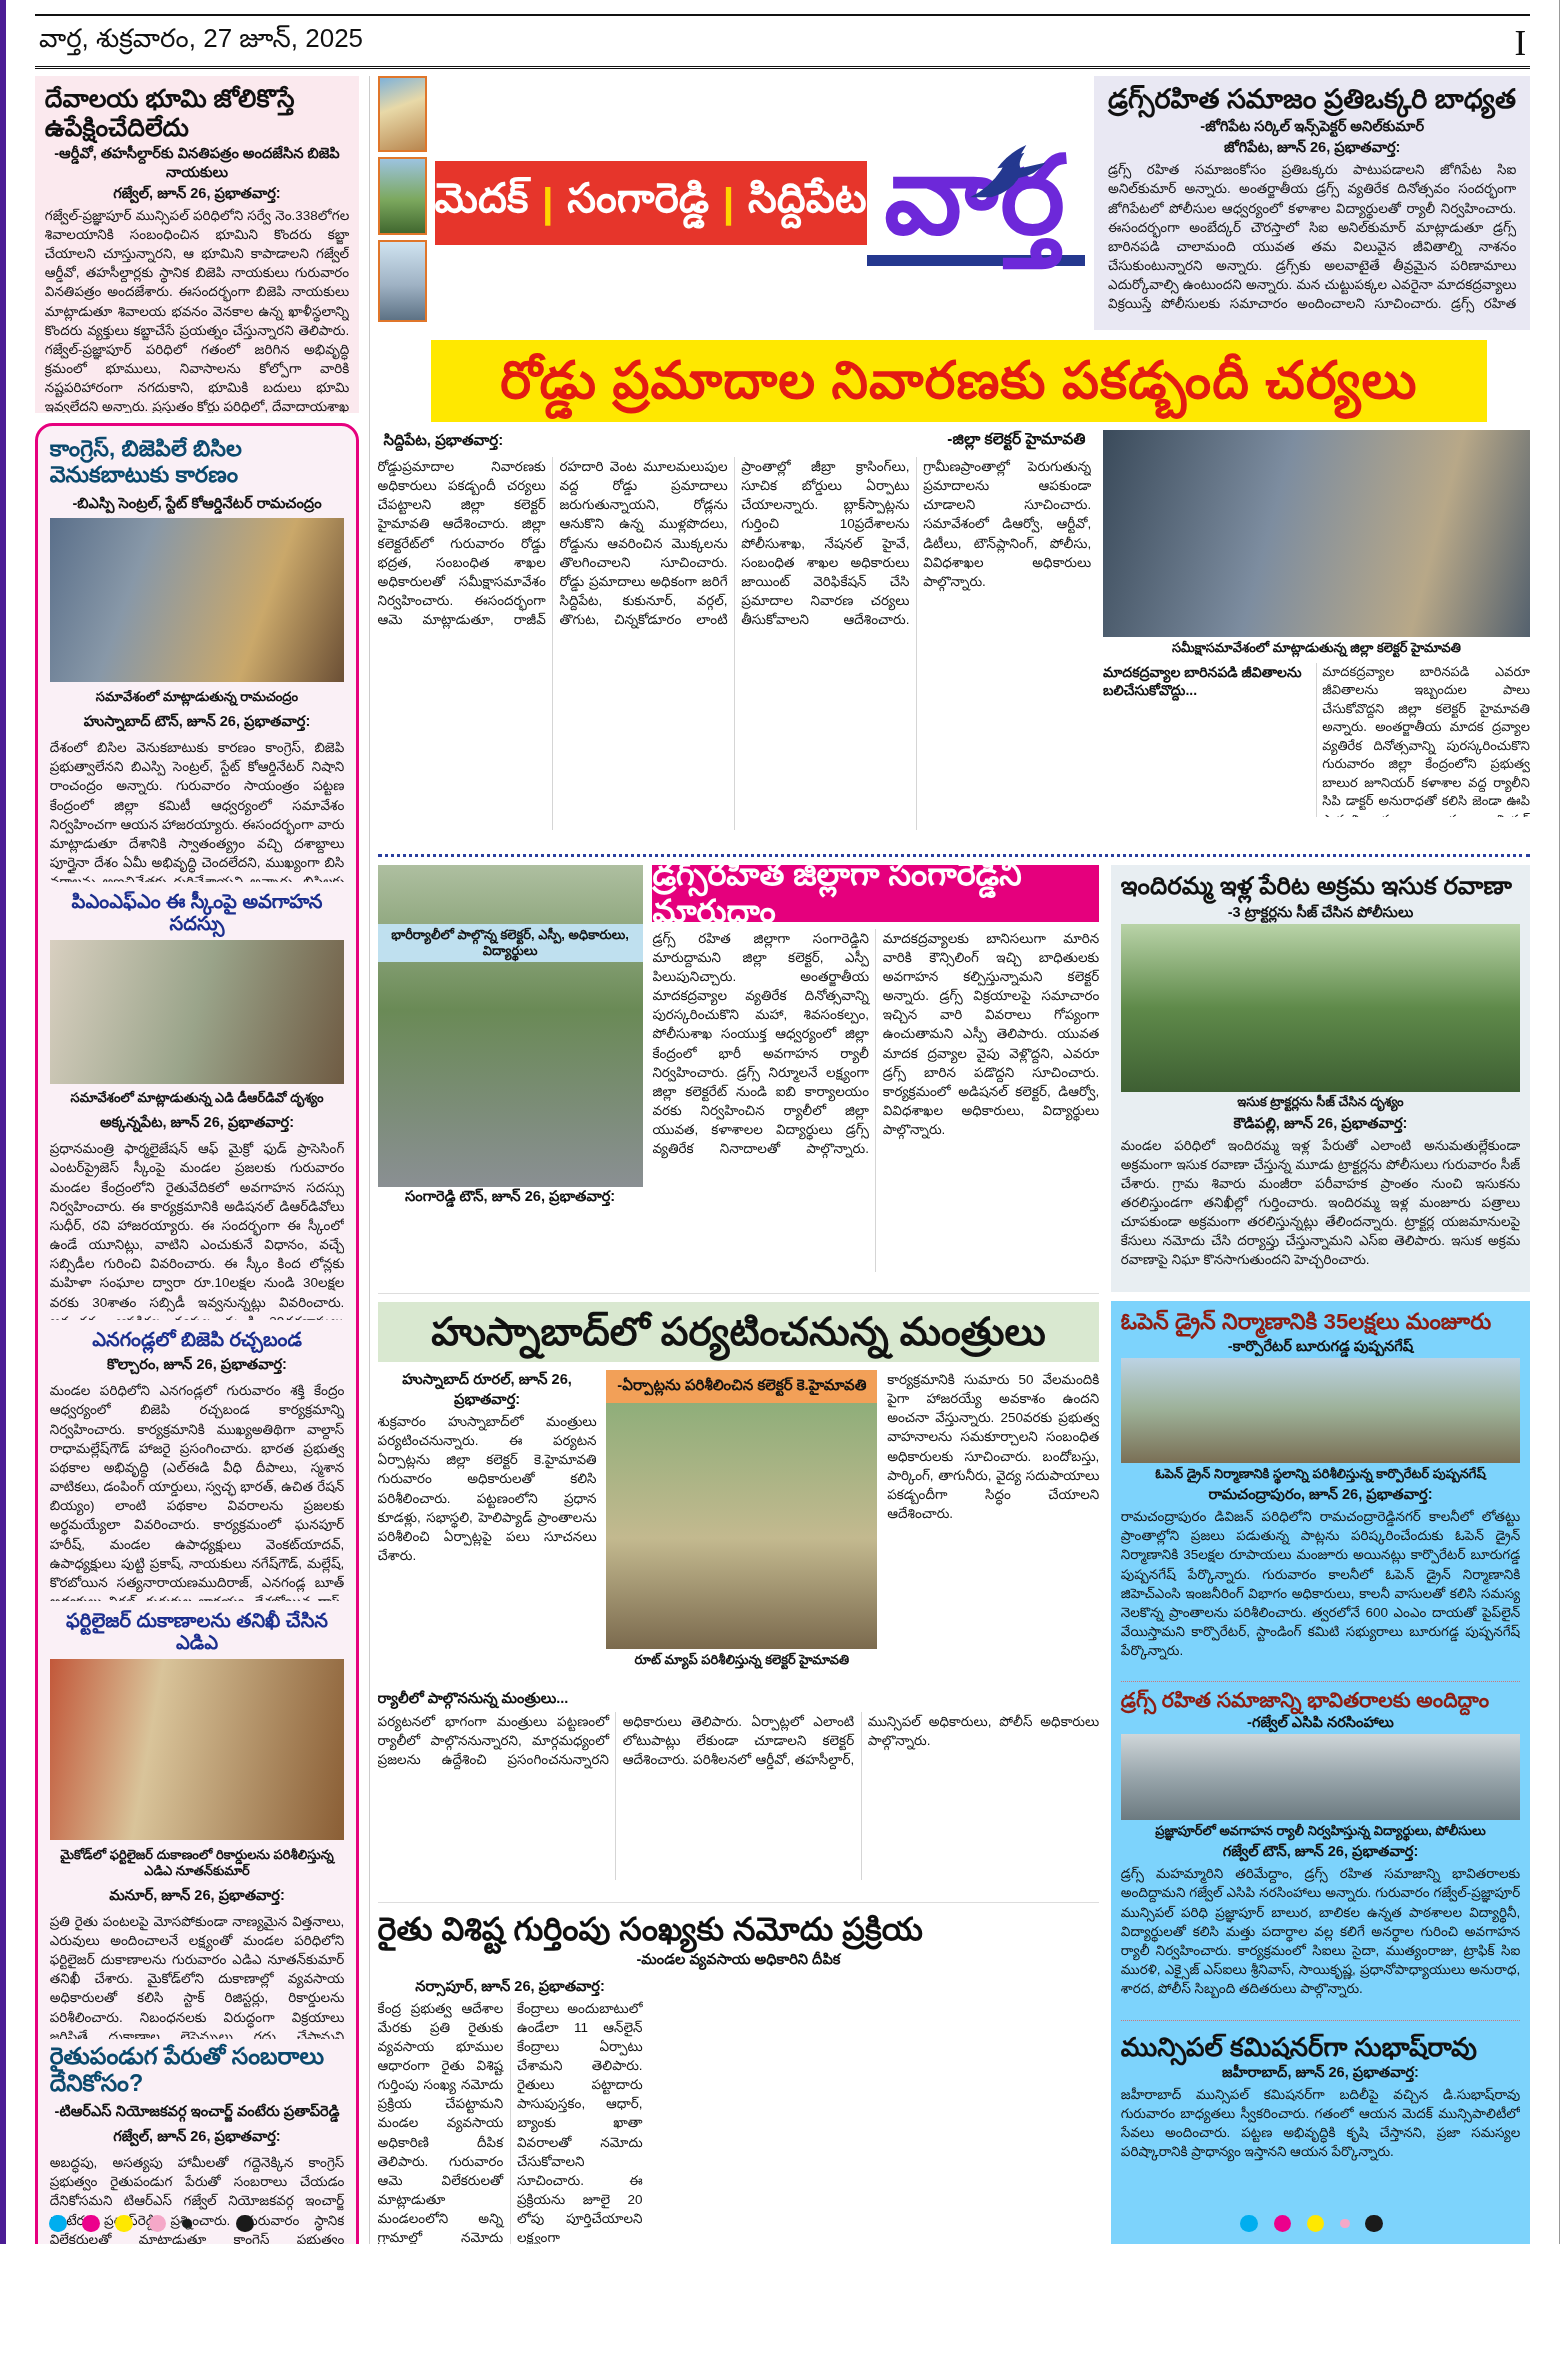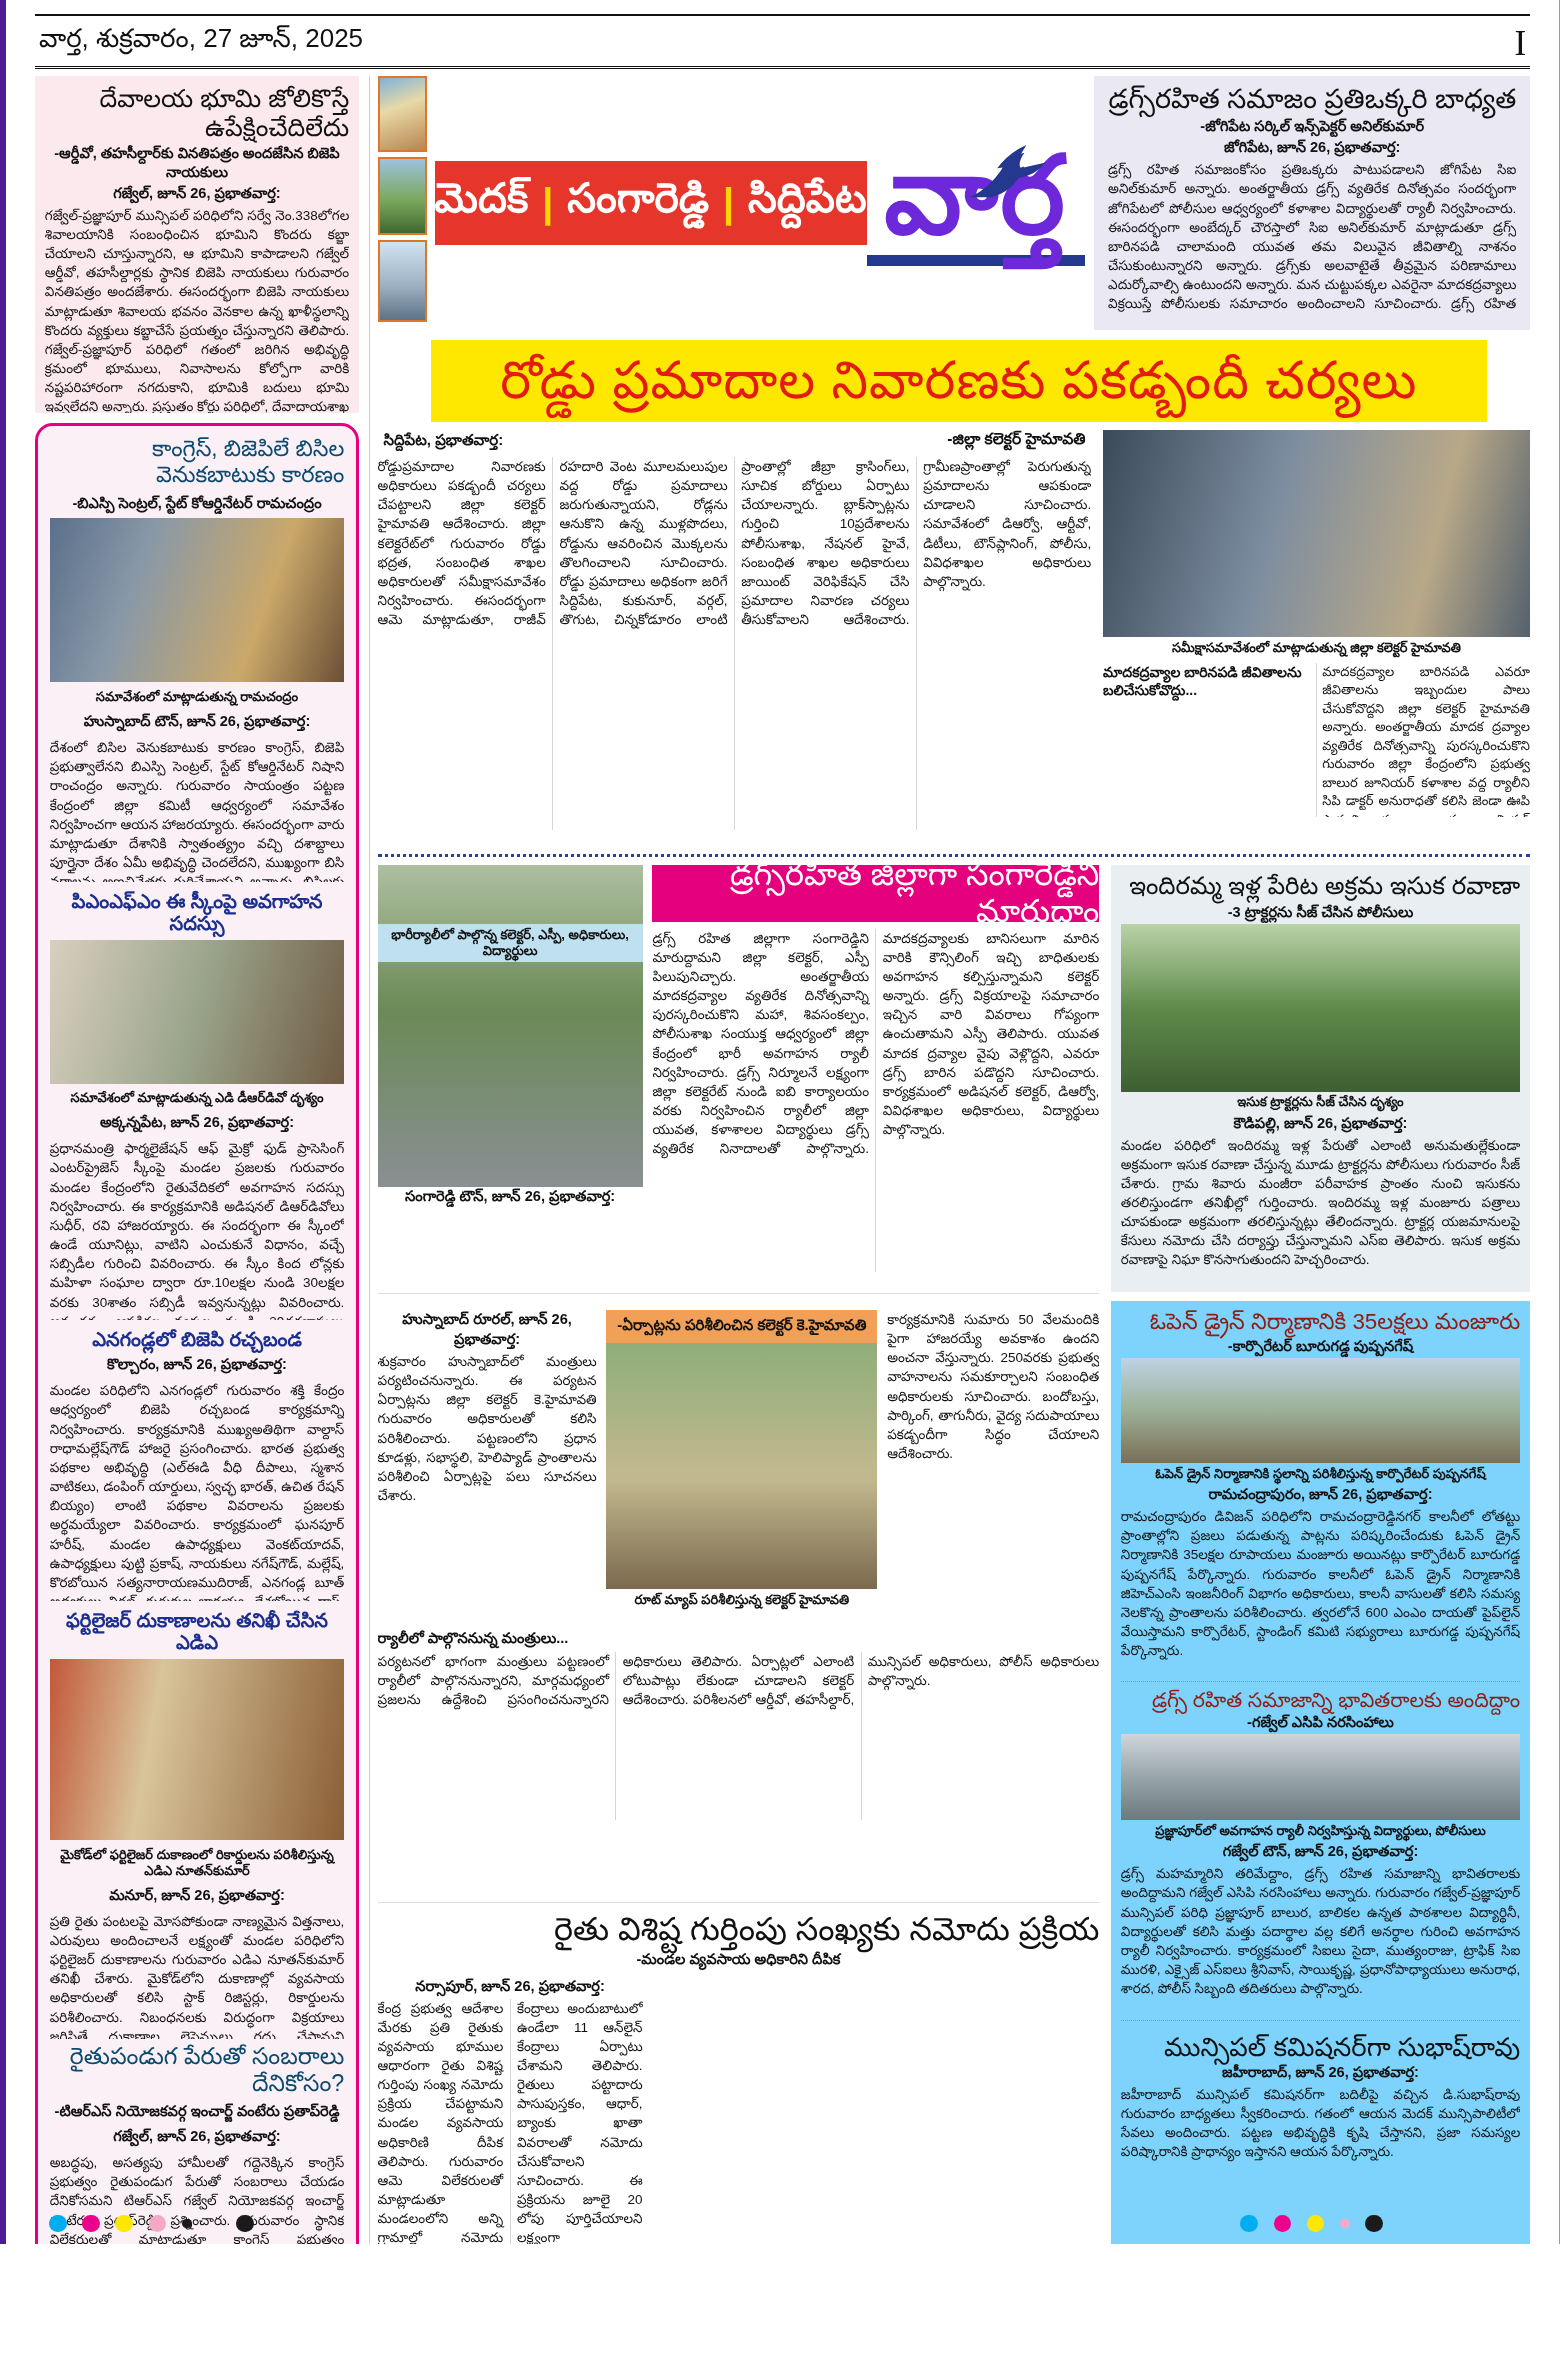--- a/index.html
+++ b/index.html
@@ -13,21 +13,21 @@
          display:flex; justify-content:space-between; align-items:flex-end; height:55px; }
   .hdr .dateline { font-size:26px; color:#111; }
   .hdr .pageno { font-family:"Liberation Serif", serif; font-size:35px; line-height:0.9; }
 
   
   .main { display:grid; grid-template-columns:324px 1fr; gap:9.8px; margin-top:7.8px; height:2265px; }
   .col-left { overflow:hidden; }
   .col-right { overflow:hidden; border-left:1px solid #ccc; padding-left:7.8px; }
 
   
-  .hl   { font-weight:normal; text-align:right; line-height:1.15; }
+  .hl   { font-weight:bold; text-align:left; line-height:1.15; }
   .sub  { font-weight:bold; text-align:center; font-size:14.6px; line-height:1.3; padding:2px 0; }
   .date { font-weight:bold; text-align:center; font-size:14.6px; padding:1px 0; }
   .body { font-size:13.5px; line-height:1.42; text-align:justify; overflow:hidden; }
   .cap  { font-weight:bold; font-size:13px; text-align:center; line-height:1.25; padding:2.9px 2px; }
   .ph   { width:100%; background-size:cover; position:relative; }
 
   
   .ph-temple  { background:linear-gradient(160deg,#7fb2d9 0%,#e8d9a8 40%,#b8864f 100%); }
   .ph-garden  { background:linear-gradient(#9cc3e0 0%,#7ca85e 55%,#41682f 100%); }
   .ph-church  { background:linear-gradient(#cfe3f0 0%,#9fb2c4 55%,#5d7285 100%); }
@@ -264,20 +264,23 @@
             </div>
             <div>
               <div class="mag-band">
                 <div class="hl">డ్రగ్స్‌రహిత జిల్లాగా సంగారెడ్డిని మారుద్దాం</div>
               </div>
               <div class="sang-body body">డ్రగ్స్ రహిత జిల్లాగా సంగారెడ్డిని మారుద్దామని జిల్లా కలెక్టర్, ఎస్పీ పిలుపునిచ్చారు. అంతర్జాతీయ మాదకద్రవ్యాల వ్యతిరేక దినోత్సవాన్ని పురస్కరించుకొని మహా, శివసంకల్పం, పోలీసుశాఖ సంయుక్త ఆధ్వర్యంలో జిల్లా కేంద్రంలో భారీ అవగాహన ర్యాలీ నిర్వహించారు. డ్రగ్స్ నిర్మూలనే లక్ష్యంగా జిల్లా కలెక్టరేట్ నుండి ఐబి కార్యాలయం వరకు నిర్వహించిన ర్యాలీలో జిల్లా యువత, కళాశాలల విద్యార్థులు డ్రగ్స్ వ్యతిరేక నినాదాలతో పాల్గొన్నారు. మాదకద్రవ్యాలకు బానిసలుగా మారిన వారికి కౌన్సిలింగ్ ఇచ్చి బాధితులకు అవగాహన కల్పిస్తున్నామని కలెక్టర్ అన్నారు. డ్రగ్స్ విక్రయాలపై సమాచారం ఇచ్చిన వారి వివరాలు గోప్యంగా ఉంచుతామని ఎస్పీ తెలిపారు. యువత మాదక ద్రవ్యాల వైపు వెళ్లొద్దని, ఎవరూ డ్రగ్స్ బారిన పడొద్దని సూచించారు. కార్యక్రమంలో అడిషనల్ కలెక్టర్, డిఆర్వో, వివిధశాఖల అధికారులు, విద్యార్థులు పాల్గొన్నారు.</div>
             </div>
           </section>
 
           <section class="art-hus">
+            <div class="green-band">
+              <div class="hl">హుస్నాబాద్‌లో పర్యటించనున్న మంత్రులు</div>
+            </div>
             <div class="hus-row">
               <div>
                 <div class="date">హుస్నాబాద్ రూరల్, జూన్ 26, ప్రభాతవార్త:</div>
                 <div class="body" style="height:283px">శుక్రవారం హుస్నాబాద్‌లో మంత్రులు పర్యటించనున్నారు. ఈ పర్యటన ఏర్పాట్లను జిల్లా కలెక్టర్ కె.హైమావతి గురువారం అధికారులతో కలిసి పరిశీలించారు. పట్టణంలోని ప్రధాన కూడళ్లు, సభాస్థలి, హెలిప్యాడ్ ప్రాంతాలను పరిశీలించి ఏర్పాట్లపై పలు సూచనలు చేశారు.</div>
               </div>
               <div class="hus-mid">
                 <div class="orange-band">-ఏర్పాట్లను పరిశీలించిన కలెక్టర్ కె.హైమావతి</div>
                 <div class="ph ph-route"></div>
                 <div class="cap">రూట్ మ్యాప్ పరిశీలిస్తున్న కలెక్టర్ హైమావతి</div>
               </div>

